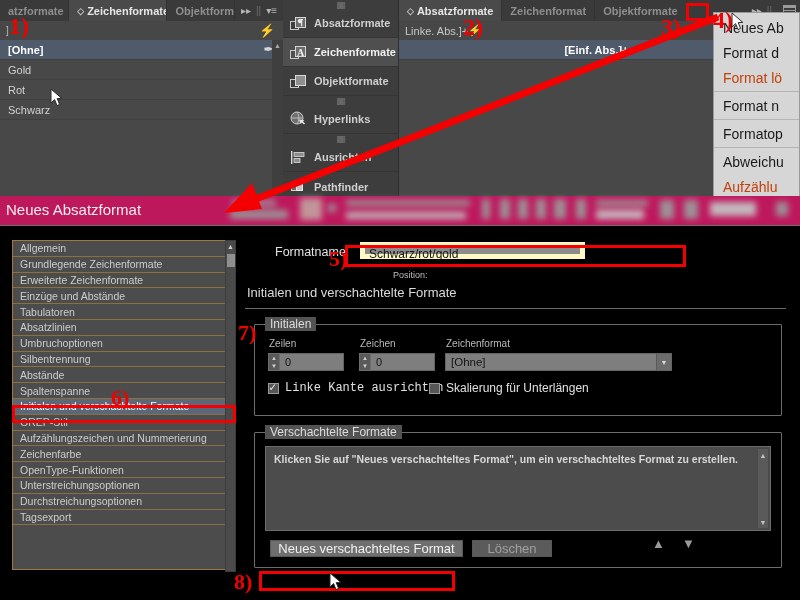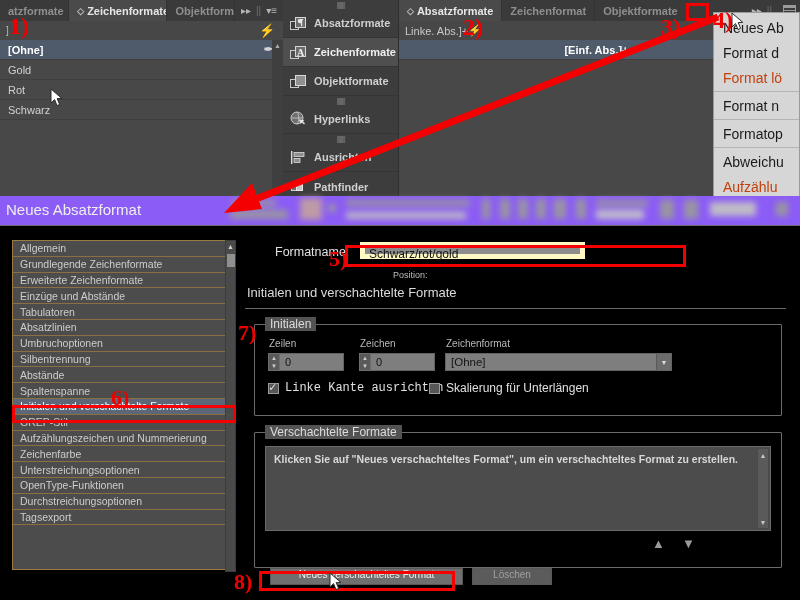--- a/index.html
+++ b/index.html
@@ -64,21 +64,21 @@
   .pr-list { background:#484848; height:156px; position:relative; }
 
   
   .flyout { position:absolute; left:713px; top:12px; width:87px; background:#d6d6d6; border:1px solid #9a9a9a; padding:2px 0; }
   .fly-item { height:25px; display:flex; align-items:center; padding-left:9px; font-size:14px; color:#1a1a1a; white-space:nowrap; overflow:hidden; }
   .fly-item.dis { color:#c2410c; }
   .fly-sep { height:1px; background:#b4b4b4; margin:1px 0; }
 
   
   .dlg { position:absolute; left:0; top:196px; width:800px; height:404px; background:#535353; }
-  .dlg-title { height:29px; position:relative; background:#8b5cf6; }
+  .dlg-title { height:29px; position:relative; background:#be185d; }
   .dlg-title .t { position:absolute; left:6px; top:5px; font-size:15px; color:#efefef; }
   .blurband { position:absolute; left:228px; top:0; right:0; height:29px; overflow:hidden; filter:blur(3.2px); opacity:.92; }
   .blurband .bb { position:absolute; background:#9a9a9a; }
   .dlg-body { position:absolute; left:0; top:29px; width:800px; height:375px; background:#000000; border-top:1px solid #6e6e6e; }
 
   
   .navlist { position:absolute; left:12px; top:14px; width:224px; height:330px; background:#4c4c4c; border:1px solid #9c7a43; }
   .navrow { height:15.8px; display:flex; align-items:center; padding-left:7px; font-size:10.5px; color:#cdcdcd; border-bottom:1px solid #8a6f44; }
   .navrow.sel { background:#5d6778; color:#fff; }
   .nav-scroll { position:absolute; right:-1px; top:-1px; width:11px; height:332px; background:#4a4a4a; border:1px solid #3c3c3c; }
@@ -114,21 +114,21 @@
   .chk { position:absolute; display:flex; align-items:center; gap:6px; font-size:12px; color:#e0e0e0; }
   .chkbox { width:11px; height:11px; background:#575757; border:1px solid #9a9a9a; position:relative; flex:0 0 11px; }
   .chkbox.on::after { content:"✓"; position:absolute; left:0px; top:-4px; font-size:12px; color:#e8e8e8; }
 
   .listbox { position:absolute; background:#4c4c4c; border:1px solid #6b6b6b; }
   .listbox .hint { position:absolute; left:8px; top:6px; font-size:10.5px; font-weight:bold; color:#d8d8d8; white-space:nowrap; }
   .lb-scroll { position:absolute; right:1px; top:1px; bottom:1px; width:12px; background:#5a5a5a; border:1px solid #4a4a4a; }
   .lb-scroll .a { height:12px; display:flex; align-items:center; justify-content:center; font-size:7px; color:#c6c6c6; }
   .lb-scroll .a.bot { position:absolute; bottom:0; left:0; right:0; }
 
-  .btn { position:absolute; height:17px; background:#6f6f6f; border:1px solid #585858; display:flex; align-items:flex-start; justify-content:center; font-size:10px; color:#f0f0f0;margin-top:28px; }
+  .btn { position:absolute; height:17px; background:#6f6f6f; border:1px solid #585858; display:flex; align-items:flex-start; justify-content:center; font-size:13px; color:#f0f0f0; }
   .btn.dis { color:#a0a0a0; background:#5b5b5b; }
   .updown { position:absolute; font-size:13px; color:#9a9a9a; }
 
   
   .anno { position:absolute; color:#f00000; font-family:"Liberation Serif", serif; font-size:22px; font-weight:bold; }
   .ann-rect { position:absolute; border:3px solid #f50000; }
   .arrow { position:absolute; pointer-events:none; }
 
   
   .cursor { position:absolute; width:13px; height:19px; }
@@ -381,24 +381,24 @@
         <div class="navrow">
             <span>GREP-Stil</span>
           </div>
         <div class="navrow">
             <span>Aufzählungszeichen und Nummerierung</span>
           </div>
         <div class="navrow">
             <span>Zeichenfarbe</span>
           </div>
         <div class="navrow">
+            <span>OpenType-Funktionen</span>
+          </div>
+        <div class="navrow">
             <span>Unterstreichungsoptionen</span>
-          </div>
-        <div class="navrow">
-            <span>OpenType-Funktionen</span>
           </div>
         <div class="navrow">
             <span>Durchstreichungsoptionen</span>
           </div>
         <div class="navrow">
             <span>Tagsexport</span>
           </div>
         <div class="nav-scroll">
           <div style="height:11px;display:flex;align-items:center;justify-content:center;font-size:7px;color:#cfcfcf">▲</div>
           <div class="thumb" style="top:13px"></div>

